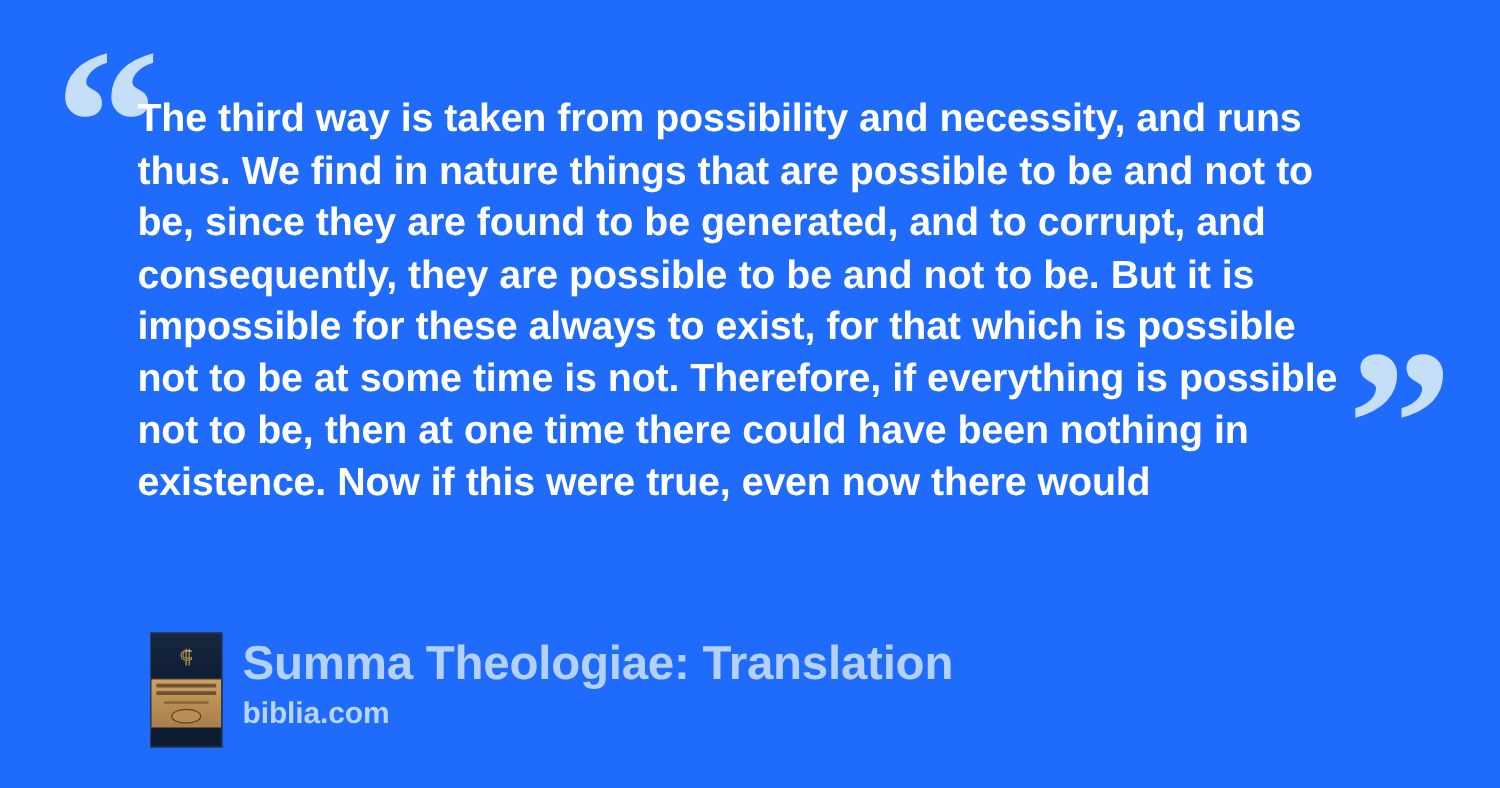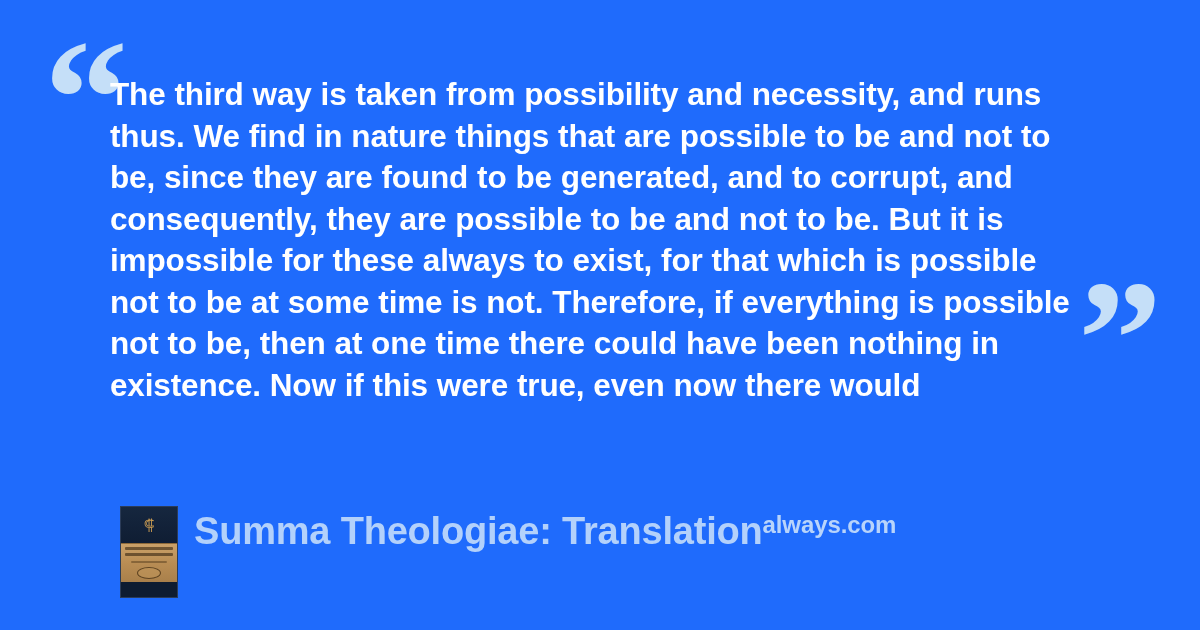--- a/index.html
+++ b/index.html
@@ -139,21 +139,21 @@
     position: absolute;
     left: 0; right: 0;
     top: 75px;
     bottom: 0;
     background: #0e1c31;
   }
 
   
   #footer-text {
     display: flex;
-    flex-direction: row;
+    flex-direction: column;
     justify-content: center;
     padding-top: 2px;
   }
   #source-title {
     color: #b3d1fb;
     font-size: 38px;
     font-weight: 700;
     line-height: 46px;
     letter-spacing: -0.2px;
     white-space: nowrap;
@@ -188,18 +188,18 @@
         <div class="band-line l1"></div>
         <div class="band-line l2"></div>
         <div class="band-line l3"></div>
         <div class="cover-seal"></div>
       </div>
       <div class="cover-bottom"></div>
     </div>
 
     <div id="footer-text">
       <div id="source-title">Summa Theologiae: Translation</div>
-      <div id="source-site">always.com</div>
+      <div id="source-site">biblia.com</div>
     </div>
 
   </div>
 
 </div>
 
 </body></html>

